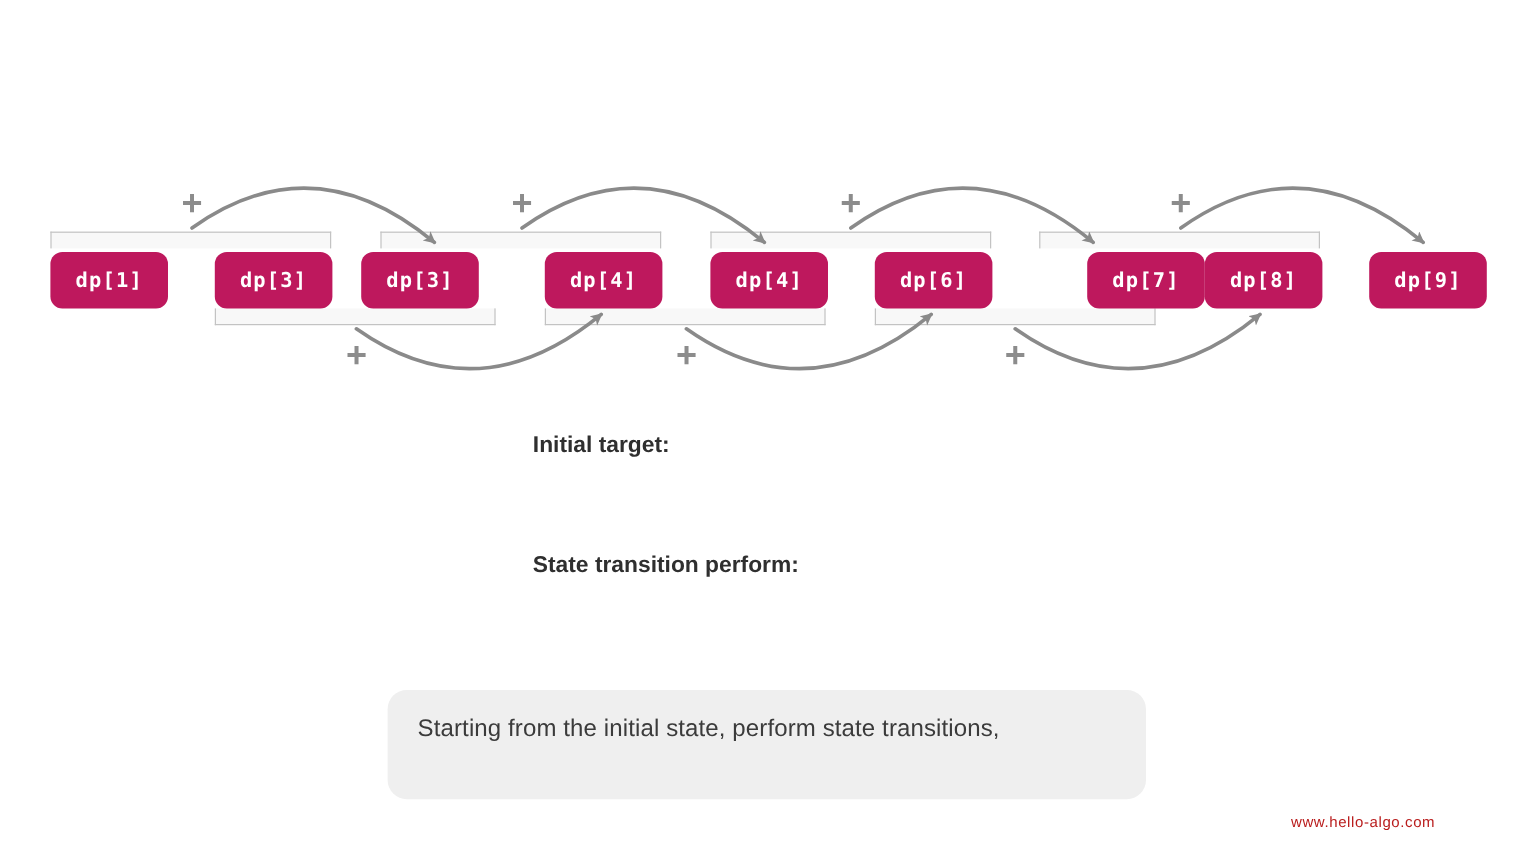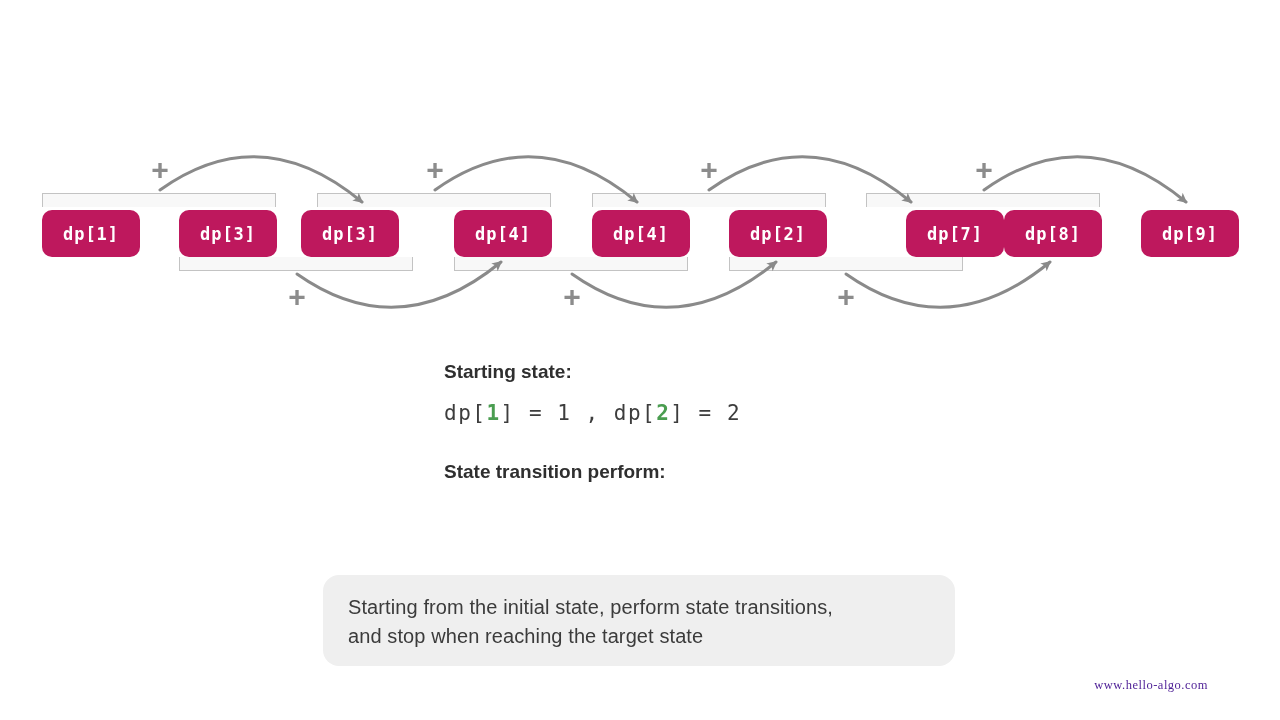--- a/index.html
+++ b/index.html
@@ -41,22 +41,22 @@
   
   .note{
     position:absolute;left:323px;top:575px;width:632px;height:91px;background:#efefef;
     border-radius:16px;box-sizing:border-box;padding:18px 20px 0 25px;
   }
   .note div{
     color:#3b3b3b;font-size:20px;line-height:29px;letter-spacing:0.1px;
   }
   
   .watermark{
-    position:absolute;right:72px;top:678px;color:#4c1d95;
-    font-family:Liberation Serif, serif;font-size:12.5px;letter-spacing:0.5px;
+    position:absolute;right:84px;top:678px;color:#b91c1c;
+    font-family:Liberation Sans, sans-serif;font-size:12.5px;letter-spacing:0.5px;
   }
 </style>
 </head>
 <body>
 
 <div class="canvas">
 
   <div>
 
     <div class="bracket top" style="left:42px"></div>
@@ -94,48 +94,46 @@
     <div class="dpbox" style="left:301px">
         <span>dp[3]</span>
       </div>
     <div class="dpbox" style="left:454px">
         <span>dp[4]</span>
       </div>
     <div class="dpbox" style="left:592px">
         <span>dp[4]</span>
       </div>
     <div class="dpbox" style="left:729px">
-        <span>dp[2]</span>
+        <span>dp[6]</span>
       </div>
     <div class="dpbox" style="left:906px">
         <span>dp[7]</span>
       </div>
     <div class="dpbox" style="left:1004px">
         <span>dp[8]</span>
       </div>
     <div class="dpbox" style="left:1141px">
         <span>dp[9]</span>
       </div>
 
     <span class="plus" style="left:160px;top:170px">+</span>
     <span class="plus" style="left:435px;top:170px">+</span>
     <span class="plus" style="left:709px;top:170px">+</span>
     <span class="plus" style="left:984px;top:170px">+</span>
     <span class="plus" style="left:297px;top:297px">+</span>
     <span class="plus" style="left:572px;top:297px">+</span>
     <span class="plus" style="left:846px;top:297px">+</span>
   </div>
 
-  <div class="heading" style="top:361px">Starting state:</div>
+  <div class="heading" style="top:361px">Initial target:</div>
 
-  <div class="eq" style="top:401px"><span>dp[</span><span class="g">1</span><span>] = 1 , dp[</span><span class="g">2</span><span>] = 2</span></div>
 
   <div class="heading" style="top:461px">State transition perform:</div>
 
 
   <div class="note">
     <div>Starting from the initial state, perform state transitions,</div>
-    <div>and stop when reaching the target state</div>
   </div>
 
   <div class="watermark">www.hello-algo.com</div>
 
 </div>
 
 </body></html>

